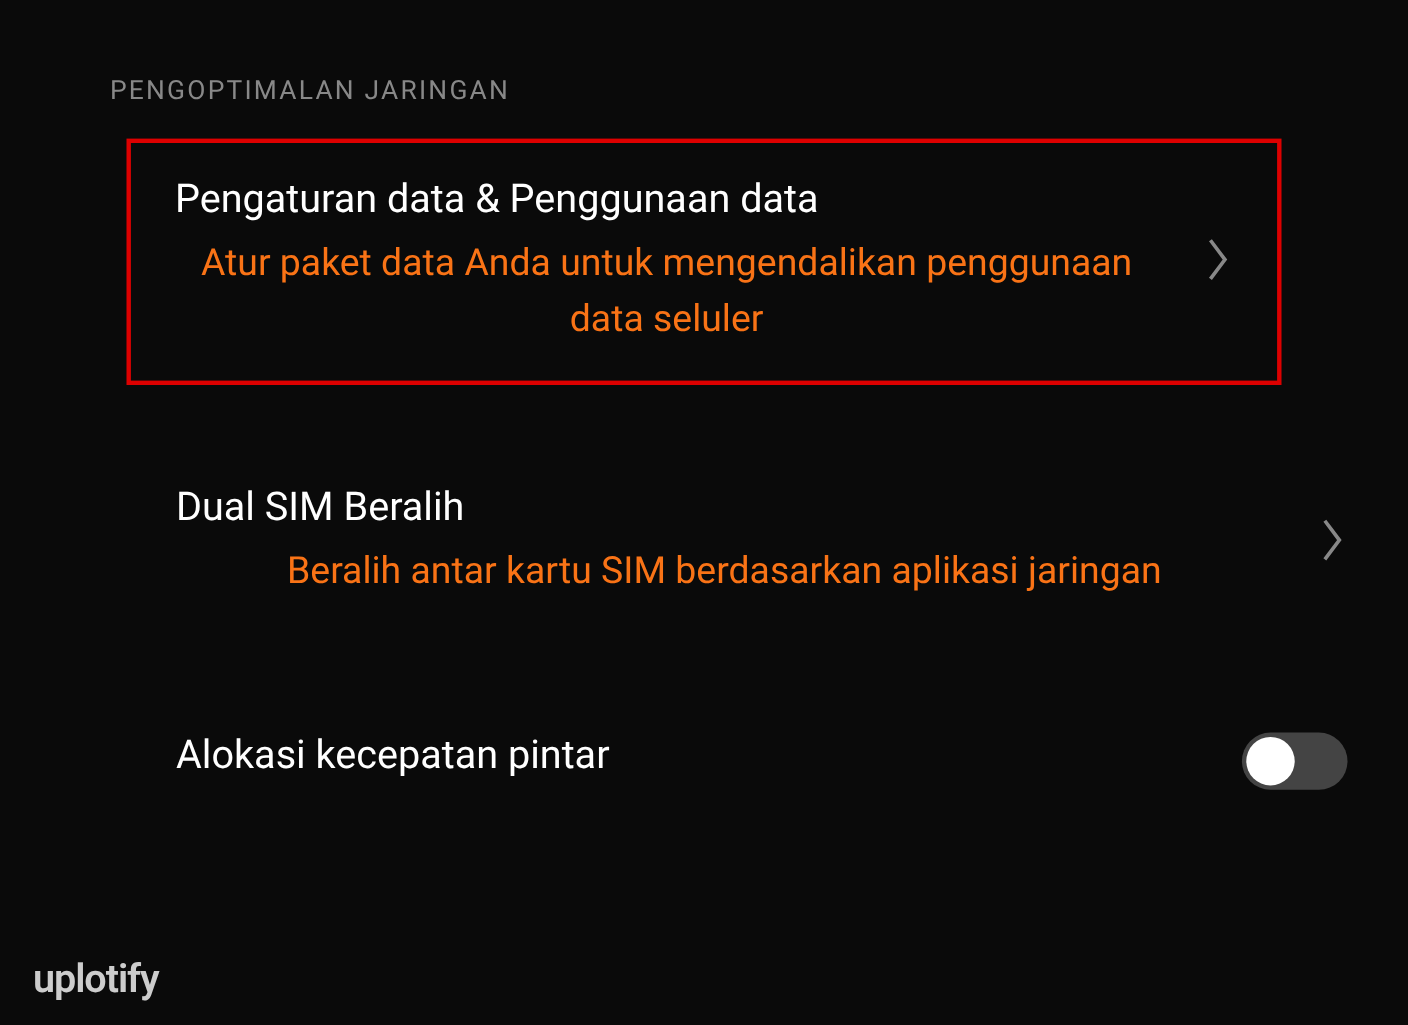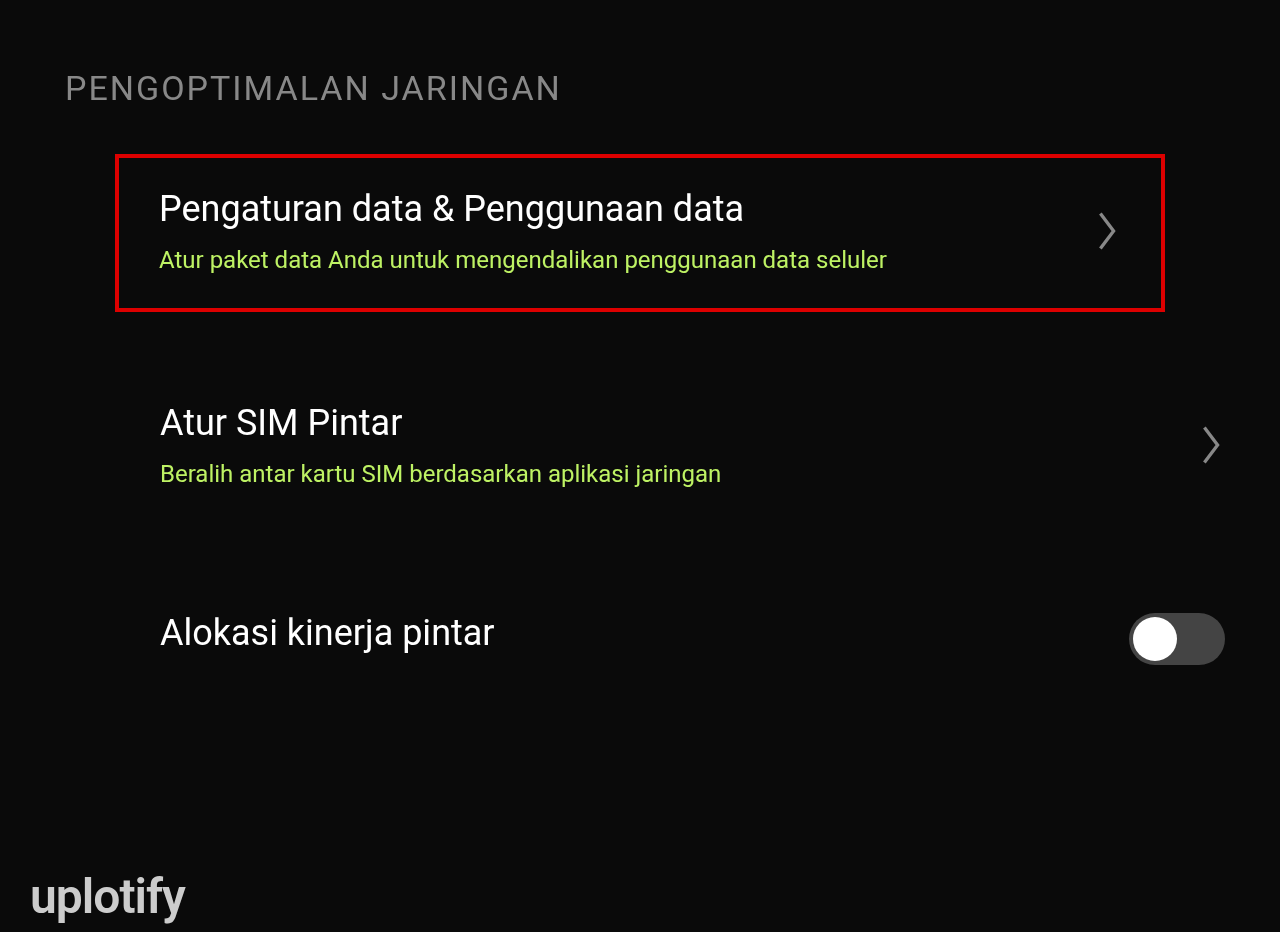--- a/index.html
+++ b/index.html
@@ -13,52 +13,53 @@
       height: 932px;
       font-family: -apple-system, BlinkMacSystemFont, 'Segoe UI', Roboto, sans-serif;
       position: relative;
       overflow: hidden;
     }
     .container {
       padding: 0 0 0 0;
     }
     .section-header {
       color: #888888;
-      font-size: 34px;
+      font-size: 24px;
       font-weight: 400;
       letter-spacing: 2px;
-      padding: 68px 0 30px 65px;
+      padding: 68px 0 30px 100px;
     }
     .setting-item {
       display: flex;
       align-items: center;
       justify-content: space-between;
       padding: 30px 55px 30px 160px;
       position: relative;
     }
     .setting-item.highlighted {
       border: 4px solid #dd0000;
-      margin: 16px 115px 0 115px;
+      margin: 0 115px 0 115px;
       padding: 30px 40px 30px 40px;
     }
     .setting-content {
       flex: 1;
       padding-right: 40px;
     }
     .setting-title {
       color: #ffffff;
       font-size: 36px;
       font-weight: 400;
       margin-bottom: 12px;
     }
     .setting-description {
-      color: #bef264;
-      font-size: 24px;
+      color: #f97316;
+      font-size: 34px;
       font-weight: 400;
       line-height: 1.5;
+      text-align: center;
     }
     .chevron {
       color: #888888;
       flex-shrink: 0;
     }
     .chevron svg {
       width: 28px;
       height: 44px;
     }
     .toggle-switch {
@@ -77,24 +78,24 @@
       border-radius: 50%;
       position: absolute;
       top: 4px;
       left: 4px;
     }
     .spacer {
       height: 60px;
     }
     .watermark {
       position: absolute;
-      bottom: 7px;
+      bottom: 21px;
       left: 30px;
       color: #cccccc;
-      font-size: 48px;
+      font-size: 36px;
       font-weight: 600;
       letter-spacing: -1px;
     }
   </style>
 </head>
 <body>
 
 <div class="container">
   <div class="section-header">PENGOPTIMALAN JARINGAN</div>
 
@@ -107,35 +108,35 @@
       <svg viewBox="0 0 24 40" fill="none" stroke="currentColor" stroke-width="3">
         <polyline points="6,4 18,20 6,36"></polyline>
       </svg>
     </div>
   </div>
 
   <div class="spacer"></div>
 
   <div class="setting-item">
     <div class="setting-content">
-      <div class="setting-title">Atur SIM Pintar</div>
+      <div class="setting-title">Dual SIM Beralih</div>
       <div class="setting-description">Beralih antar kartu SIM berdasarkan aplikasi jaringan</div>
     </div>
     <div class="chevron">
       <svg viewBox="0 0 24 40" fill="none" stroke="currentColor" stroke-width="3">
         <polyline points="6,4 18,20 6,36"></polyline>
       </svg>
     </div>
   </div>
 
   <div class="spacer"></div>
 
   <div class="setting-item">
     <div class="setting-content">
-      <div class="setting-title">Alokasi kinerja pintar</div>
+      <div class="setting-title">Alokasi kecepatan pintar</div>
     </div>
     <div class="toggle-switch">
       <div class="toggle-knob"></div>
     </div>
   </div>
 </div>
 
 <div class="watermark">uplotify</div>
 
 </body></html>

